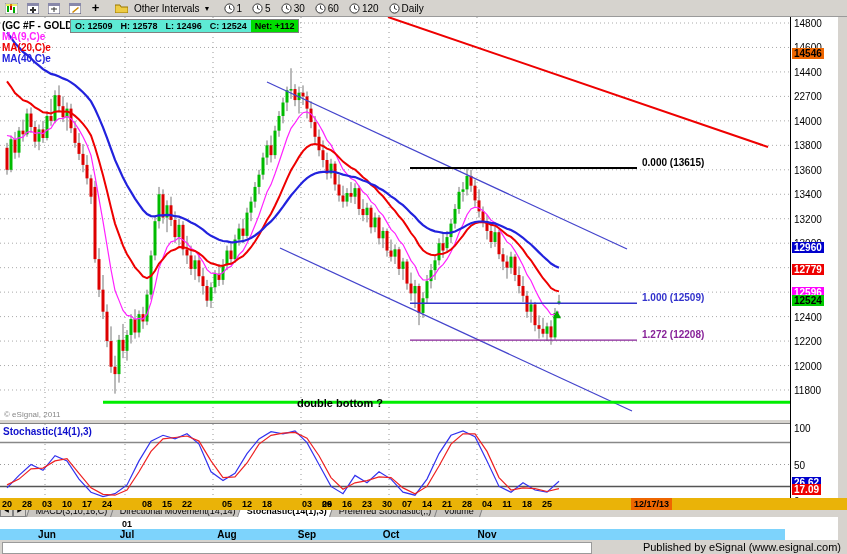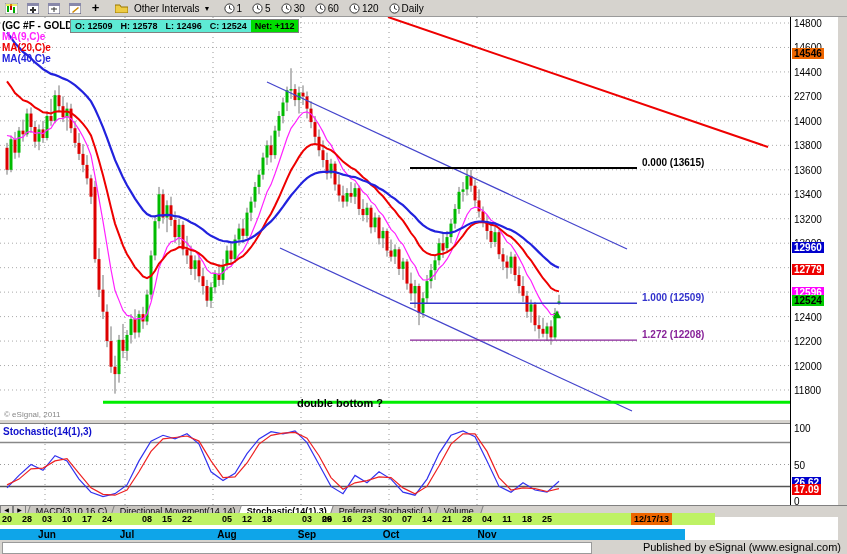--- a/index.html
+++ b/index.html
@@ -34,24 +34,24 @@
   .fiblabel{position:absolute;font-size:10px;font-weight:bold;background:#fff;padding:0 1px;}
   #stochlabel{left:3px;top:426px;font-size:10px;font-weight:bold;color:#1111cc;}
   
   #tabrow{left:0;top:505px;width:847px;height:12px;background:#d6d3ce;border-top:1px solid #808080;
           display:flex;align-items:flex-end;box-sizing:border-box;}
   .tarw{width:11px;height:10px;border:1px solid #808080;background:#d6d3ce;font-size:6px;line-height:9px;text-align:center;color:#000;margin-top:1px;}
   .tab{font-size:9px;color:#000;padding:0 7px;border:1px solid #808080;border-bottom:none;height:11px;line-height:11px;
        background:#c8c5c0;transform:skewX(-18deg);margin-left:-4px;}
   .tab>i{display:inline-block;transform:skewX(18deg);font-style:normal;}
   .tab.active{background:#fff;font-weight:bold;}
-  #daterow{left:0;top:513px;width:715px;height:12px;background:#bef264;}
+  #daterow{left:0;top:498px;width:847px;height:12px;background:#eab308;}
   .wk{position:absolute;top:1px;transform:translateX(-50%);font-size:9px;font-weight:bold;color:#000;}
   #datebox{position:absolute;left:631px;top:0px;background:#ee6600;color:#000;font-size:9px;font-weight:bold;padding:1px 3px;}
-  #monthrow{left:0;top:529px;width:685px;height:11px;background:#0ea5e9;border-bottom:1px solid #808080;}
+  #monthrow{left:0;top:529px;width:774px;height:11px;background:#7dd3fc;border-bottom:1px solid #808080;padding-left:11px;}
   .mo{position:absolute;top:0;transform:translateX(-50%);font-size:10px;font-weight:bold;color:#000;}
   #statusbar{left:0;top:540px;width:847px;height:14px;background:#d6d3ce;}
   #statusinset{position:absolute;left:2px;top:2px;width:588px;height:10px;background:#fff;border:1px solid #9a9a9a;}
   #pubtext{position:absolute;right:6px;top:1px;font-size:11px;color:#000;}
 </style>
 </head>
 <body>
 
 <div id="app">
 

